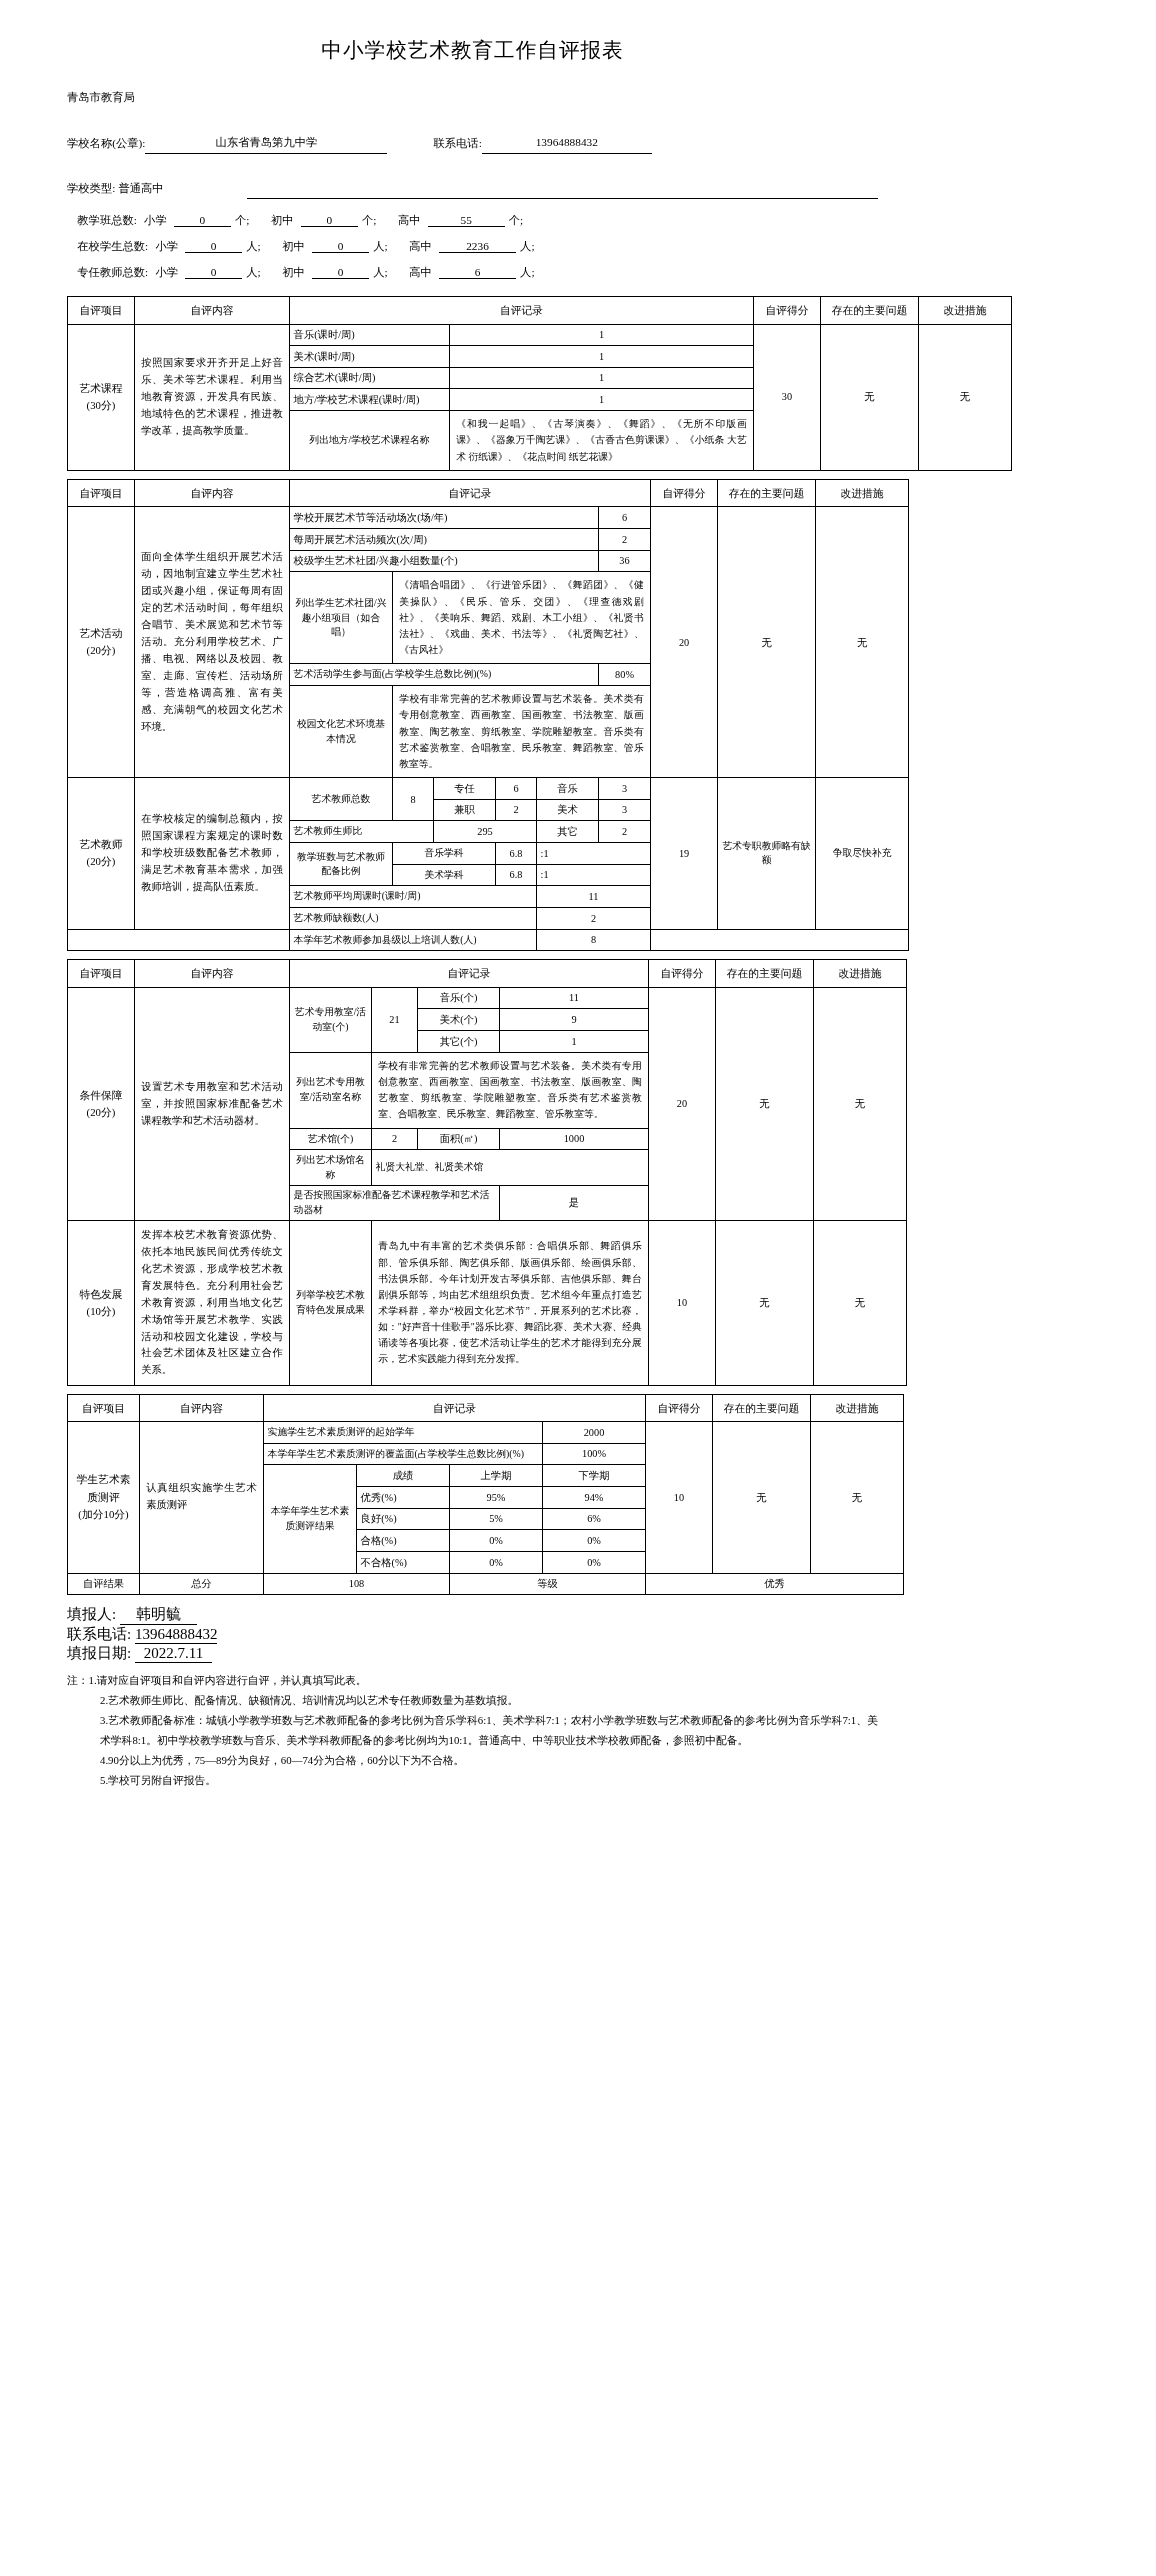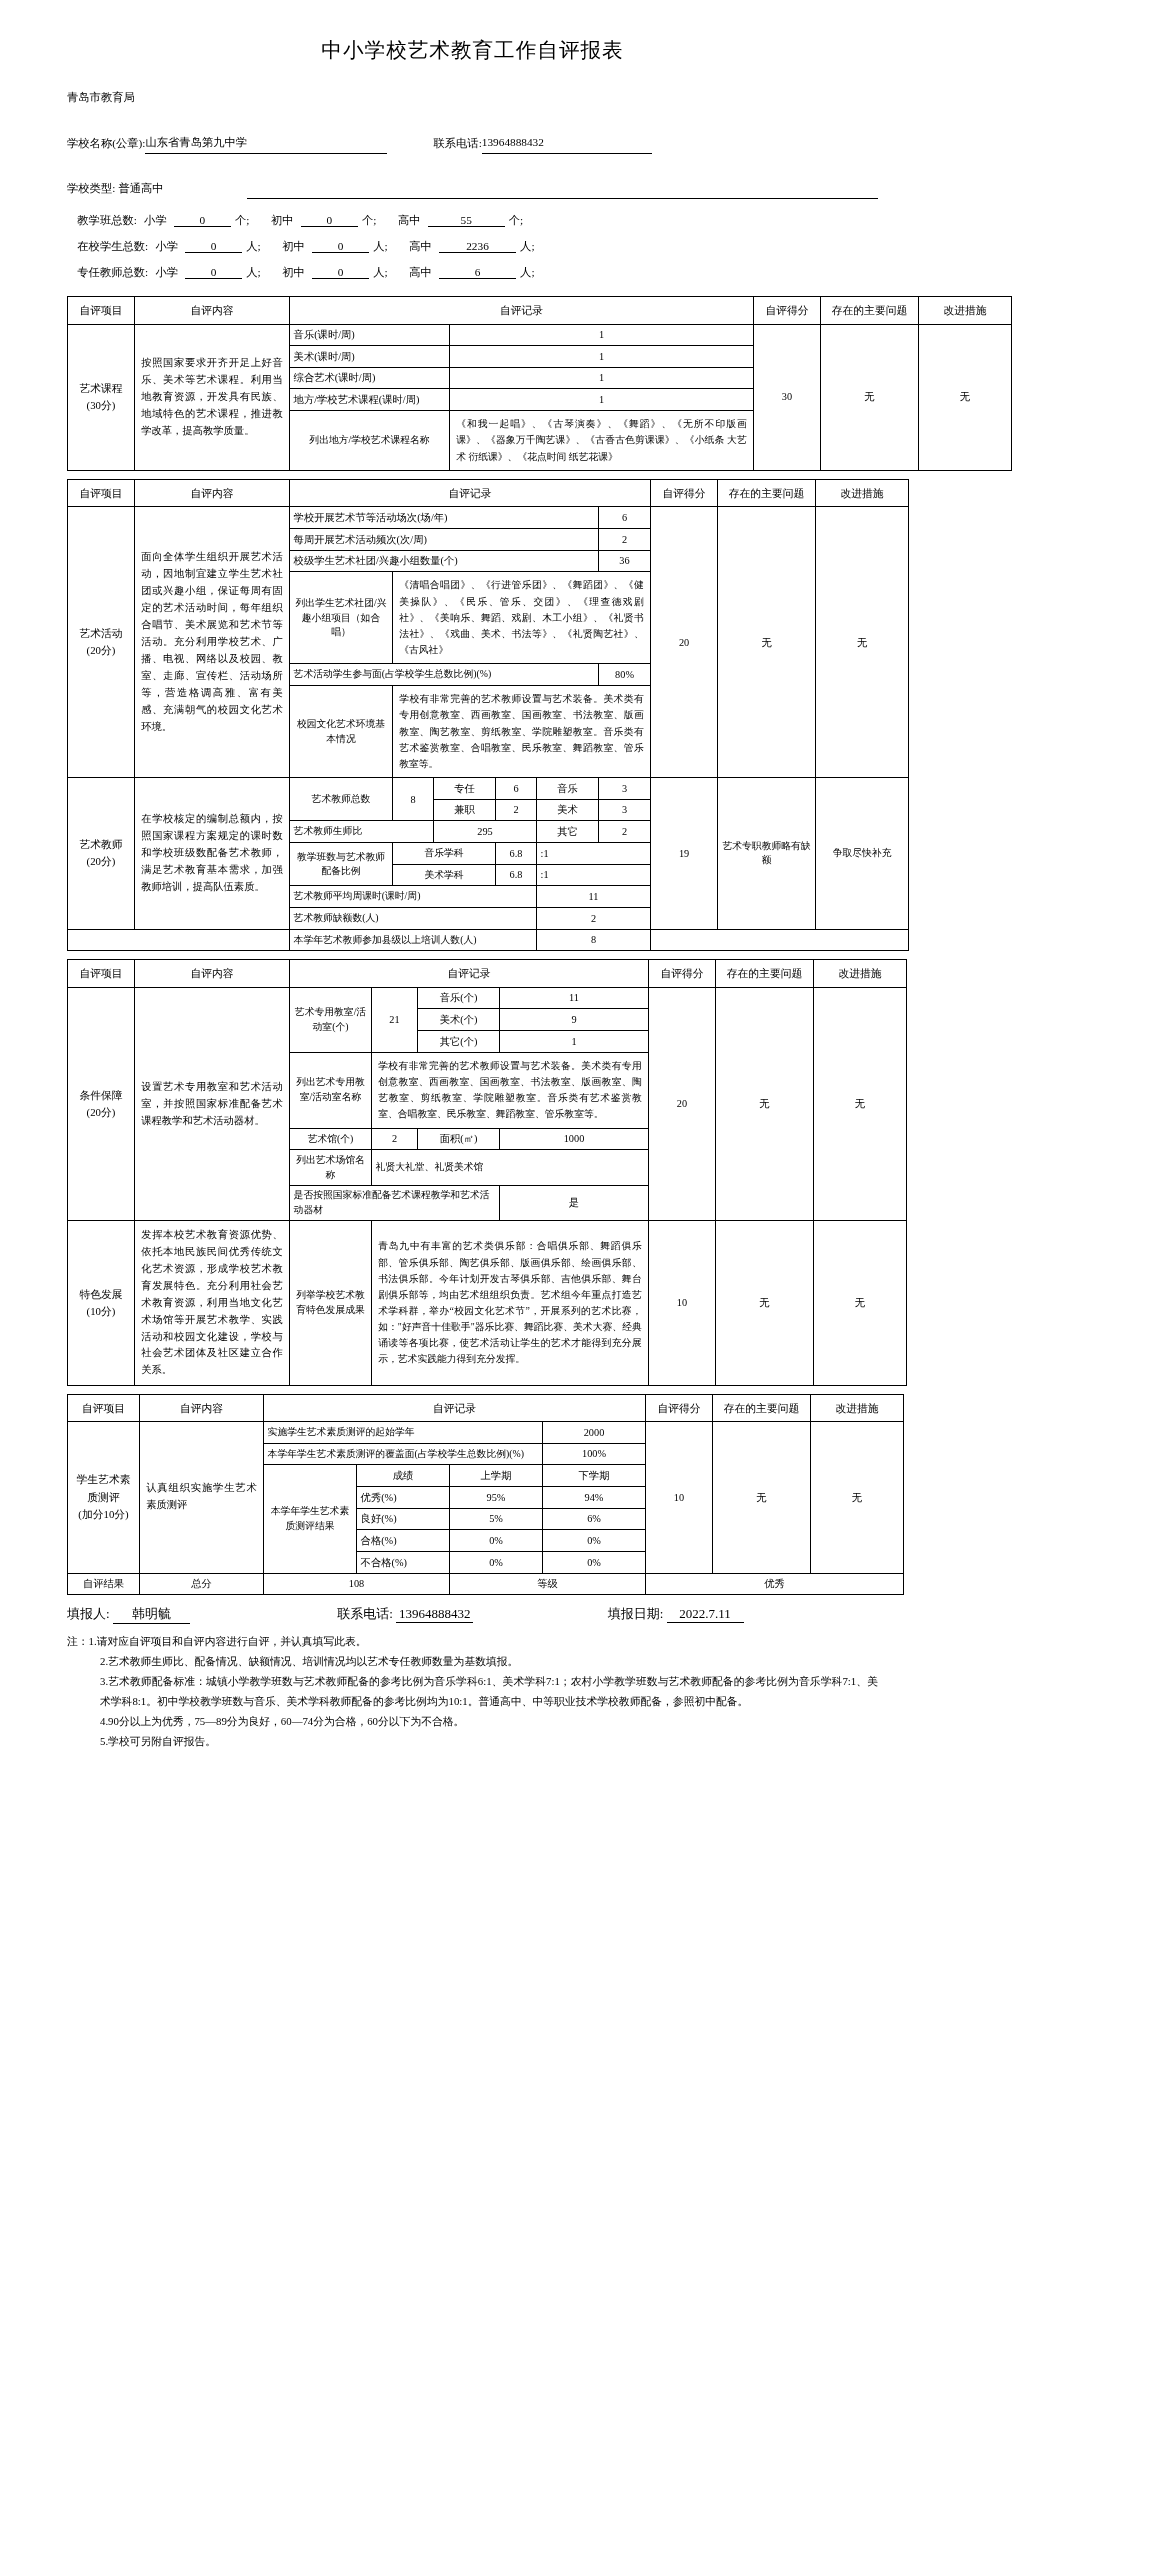--- a/index.html
+++ b/index.html
@@ -15,21 +15,21 @@
     font-size:20.6px;
     letter-spacing:1px;
     margin:15.5px 0 23px 0;
     font-weight:400;
   }
   .head-block{font-size:11.3px;line-height:1.9;margin-bottom:5.2px;}
   .head-line{display:flex;align-items:flex-end;margin-bottom:5.2px;margin-top:23px;}
   .lbl{white-space:nowrap;}
   .ul{
     border-bottom:0.5px solid #000;
-    text-align:left;
+    text-align:center;
     display:inline-block;
     min-height:13.4px;
   }
   .ul.w-school{width:242px;}
   .ul.w-phone{width:170px;}
   .ul.w-type{width:129px;text-align:left;padding-left:3.1px;border-bottom:none;}
   .ul.w-long{flex:1;border-bottom:0.5px solid #000;}
   .gap{width:46px;}
   .stat-block{font-size:11.3px;margin:13.4px 0 15.5px 0;}
   .stat-row{display:flex;align-items:center;margin-bottom:11.3px;padding-left:10.3px;}
@@ -43,21 +43,21 @@
   table{border-collapse:collapse;width:100%;table-layout:fixed;font-size:10.3px;}
   table.frame{border:1px solid #000;margin-bottom:8px;}
   td,th{border:0.5px solid #000;padding:2.6px 3.6px;vertical-align:middle;text-align:center;line-height:1.5;}
   .hdr td{font-size:10.8px;padding:5.2px 3.1px;}
   .vhead{font-size:10.8px;line-height:1.6;}
   .just{text-align:justify;text-justify:inter-ideograph;line-height:1.65;padding:5.2px 6.2px;font-size:10.3px;}
   .lft{text-align:left;}
   .small{font-size:9.8px;}
   .nb{border:none !important;}
   .notes{font-size:10.8px;line-height:1.85;margin-top:8.2px;text-align:justify;}
-  .footline{display:flex;font-size:13px;margin:9.3px 0 2.1px 0;}
+  .footline{display:flex;font-size:15px;margin:9.3px 0 2.1px 0;flex-direction:column;}
   .footline .seg{flex:1;}
   .footline .seg span.val{border-bottom:0.5px solid #000;display:inline-block;min-width:77px;text-align:center;}
 </style>
 </head>
 <body>
 
 <div class="page">
 
   <div class="doc-title">中小学校艺术教育工作自评报表</div>
 

